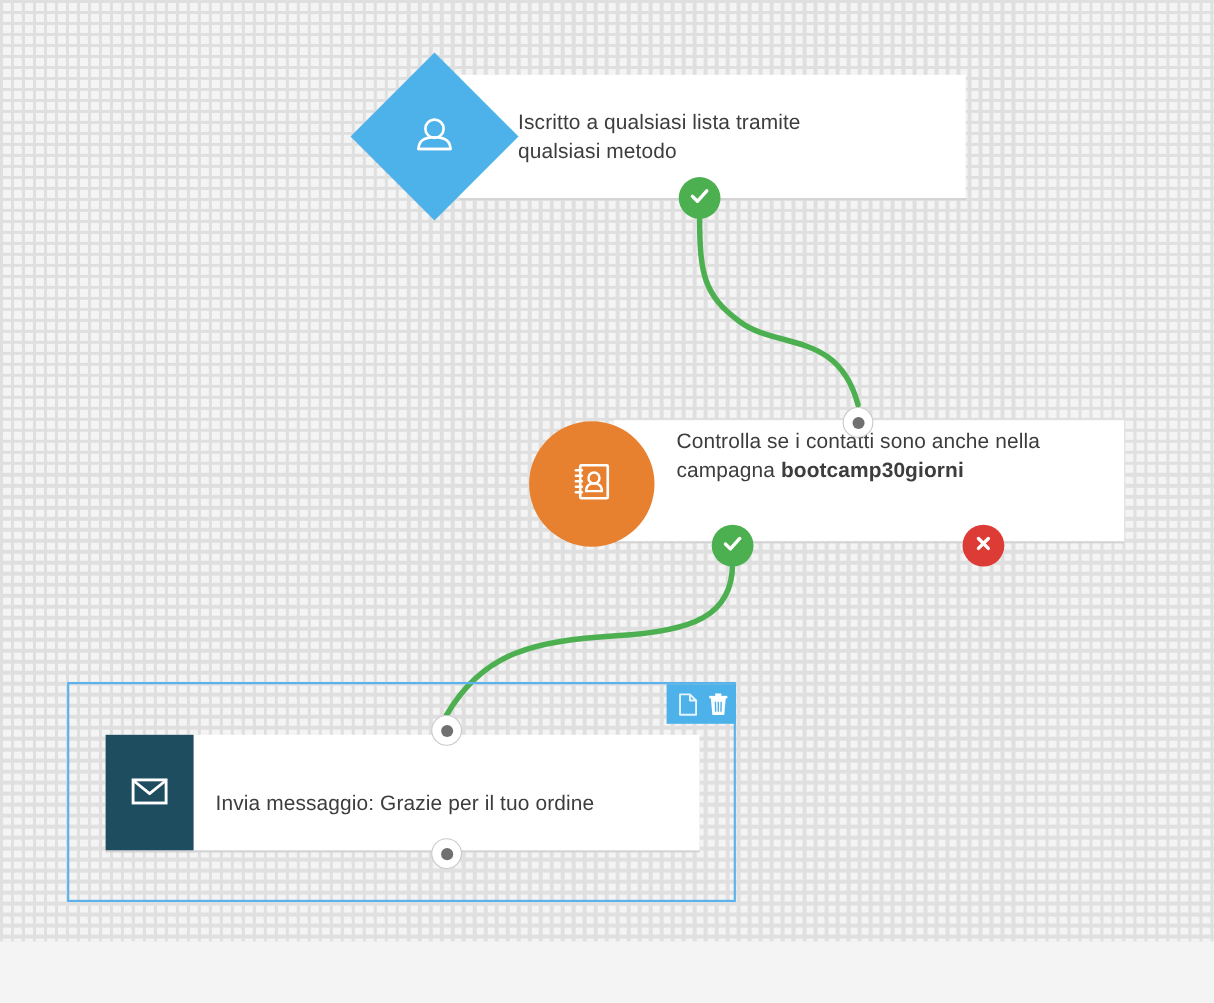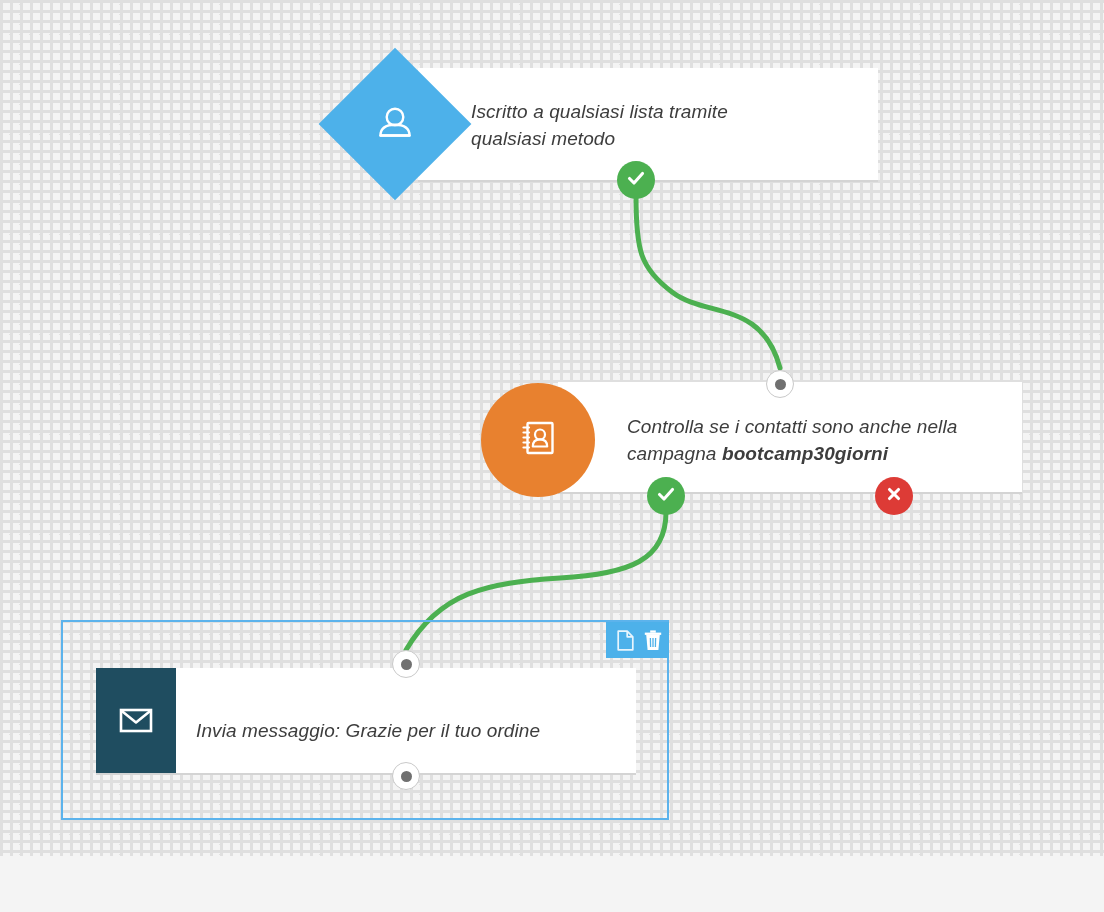--- a/index.html
+++ b/index.html
@@ -19,21 +19,20 @@
     width: 1104px;
     height: 856px;
     background-color: #f4f4f4;
     background-image:
       
       radial-gradient(circle at 0.5px 0.5px, #e2e2e2 0.6px, transparent 0.7px),
       radial-gradient(circle at 0.5px 0.5px, #e2e2e2 0.6px, transparent 0.7px);
     background-size: 100px 10px, 10px 100px;
     background-position: 19px 4px, 9px 34px;
     overflow: hidden;
-    font-style: italic;
   }
 
   
   .grid-overlay {
     position: absolute;
     inset: 0;
     pointer-events: none;
     background-image:
       repeating-linear-gradient(to right, #dcdcdc 0 3px, transparent 3px 10px),
       repeating-linear-gradient(to bottom, #dcdcdc 0 3px, transparent 3px 10px);
@@ -223,21 +222,21 @@
           <path d="M 16.8 30.5 C 16.8 25.4 20.2 23.4 24 23.4 C 27.8 23.4 31.2 25.4 31.2 30.5 Z" fill="none" stroke="#ffffff" stroke-width="2.2" stroke-linejoin="round"></path>
           <line x1="7.5" y1="11.5" x2="13" y2="11.5" stroke="#ffffff" stroke-width="2.2" stroke-linecap="round"></line>
           <line x1="7.5" y1="16.5" x2="13" y2="16.5" stroke="#ffffff" stroke-width="2.2" stroke-linecap="round"></line>
           <line x1="7.5" y1="21.5" x2="13" y2="21.5" stroke="#ffffff" stroke-width="2.2" stroke-linecap="round"></line>
           <line x1="7.5" y1="26.5" x2="13" y2="26.5" stroke="#ffffff" stroke-width="2.2" stroke-linecap="round"></line>
           <line x1="7.5" y1="31.5" x2="13" y2="31.5" stroke="#ffffff" stroke-width="2.2" stroke-linecap="round"></line>
         </svg>
       </span>
     </div>
 
-    <div class="card-text" style="left:615px; top:413px; width:400px;margin-left:12px;"><span>Controlla se i contatti sono anche nella campagna </span><b>bootcamp30giorni</b></div>
+    <div class="card-text" style="left:615px; top:388px; width:400px;"><span>Controlla se i contatti sono anche nella campagna </span><b>bootcamp30giorni</b></div>
 
     <div class="port" style="left:766px; top:370px;"></div>
 
     <div class="badge yes" style="left:647px; top:477px;">
       <span>
         <svg width="22" height="22" viewBox="0 0 22 22" xmlns="http://www.w3.org/2000/svg">
           <path d="M 4.5 11.5 L 9 16 L 17.5 6.5" fill="none" stroke="#ffffff" stroke-width="3.1" stroke-linecap="round" stroke-linejoin="round"></path>
         </svg>
       </span>
     </div>

